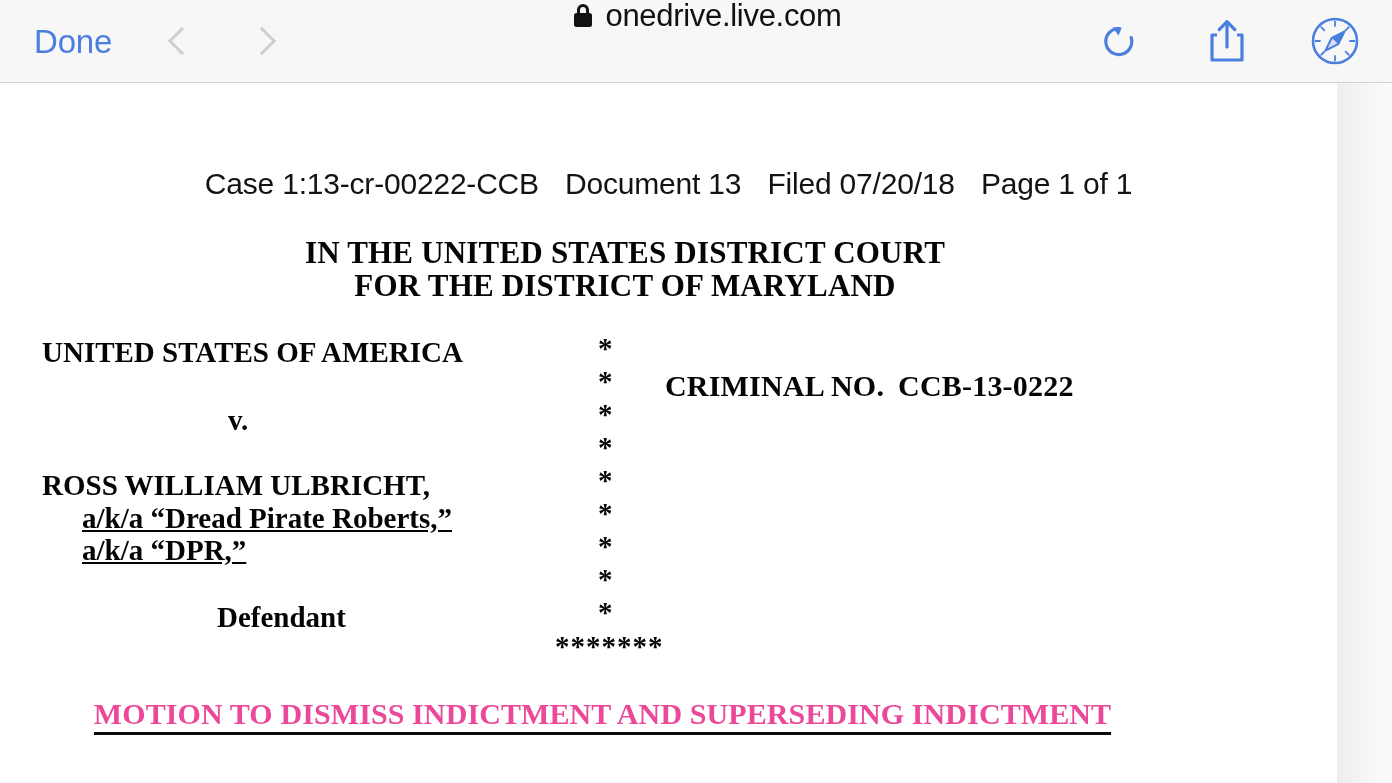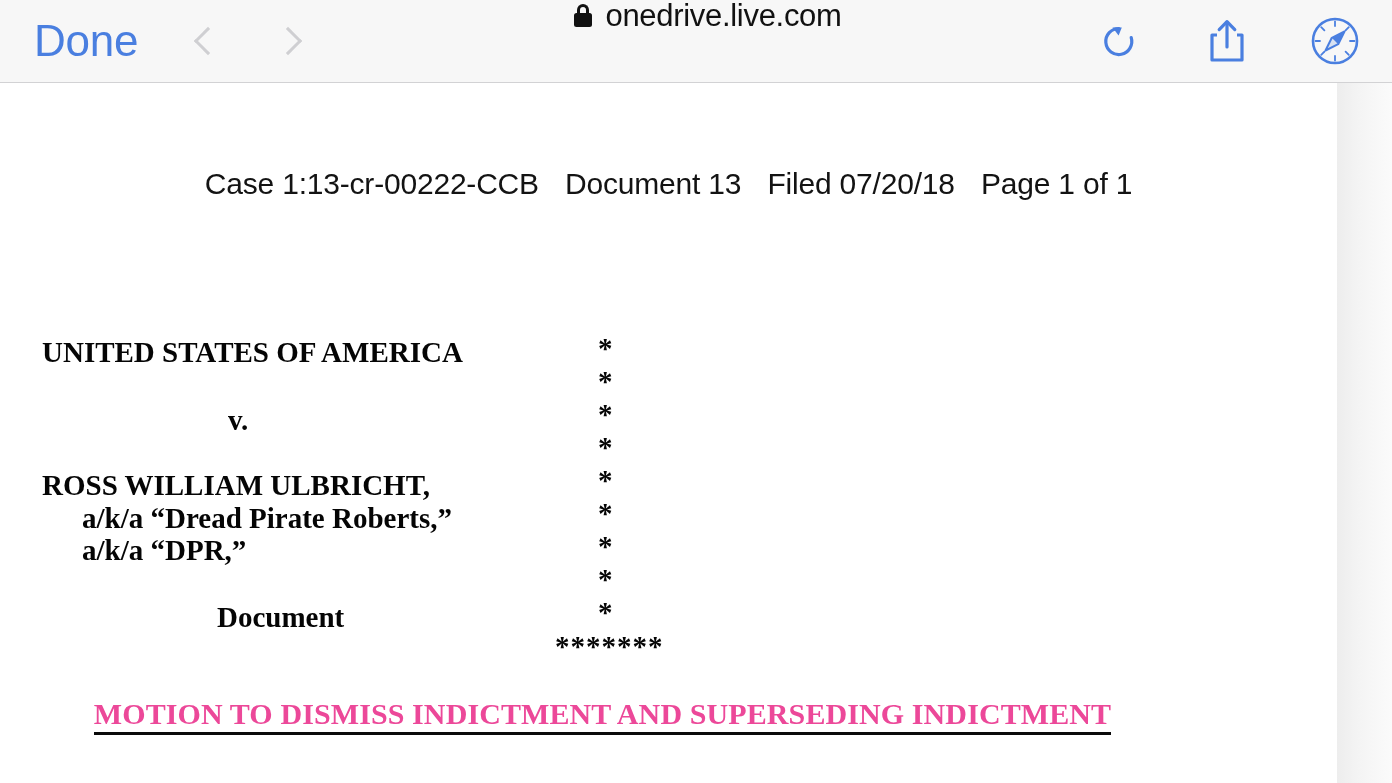--- a/index.html
+++ b/index.html
@@ -29,21 +29,21 @@
   }
 
   .toolbar-left {
     display: flex;
     align-items: center;
     flex: 0 0 auto;
   }
 
   .done-button {
     color: #4a7fe0;
-    font-size: 44px;
+    font-size: 33px;
     font-family: "Liberation Sans", sans-serif;
     letter-spacing: -0.2px;
     cursor: pointer;
     line-height: 1;
     white-space: nowrap;
   }
 
   .nav-arrows {
     display: flex;
     align-items: center;
@@ -244,20 +244,21 @@
   .party-defendant-name {
     position: absolute;
     top: 136px;
     left: 0;
     white-space: nowrap;
   }
   .party-alias {
     position: absolute;
     left: 40px;
     white-space: nowrap;
+    text-decoration: underline;
   }
   .party-alias-1 { top: 169px; }
   .party-alias-2 { top: 201px; text-align: right; }
   .party-role {
     position: absolute;
     top: 268px;
     left: 175px;
   }
 
   .star-col {
@@ -390,47 +391,52 @@
     <div class="doc-inner">
 
       <div class="ecf-header">
         <span>Case 1:13-cr-00222-CCB</span>
         <span>Document 13</span>
         <span>Filed 07/20/18</span>
         <span>Page 1 of 1</span>
       </div>
 
       <div class="court-heading">
+        <div>IN THE UNITED STATES DISTRICT COURT</div>
+        <div>FOR THE DISTRICT OF MARYLAND</div>
       </div>
 
       <div class="caption">
 
         <div class="party-col">
           <div class="party-plaintiff">UNITED STATES OF AMERICA</div>
           <div class="party-versus">v.</div>
           <div class="party-defendant-name">ROSS WILLIAM ULBRICHT,</div>
           <div class="party-alias party-alias-1">a/k/a “Dread Pirate Roberts,”</div>
           <div class="party-alias party-alias-2">a/k/a “DPR,”</div>
-          <div class="party-role">Document</div>
+          <div class="party-role">Defendant</div>
         </div>
 
         <div class="star-col">
           <div>*</div>
           <div>*</div>
           <div>*</div>
           <div>*</div>
           <div>*</div>
           <div>*</div>
           <div>*</div>
           <div>*</div>
           <div>*</div>
         </div>
 
         <div class="star-row">*******</div>
 
+        <div class="criminal-no">
+          <span>CRIMINAL NO.</span><span class="gap"></span><span>CCB-13-0222</span>
+        </div>
       </div>
 
       <div class="motion-title">
         <u>MOTION TO DISMISS INDICTMENT AND SUPERSEDING INDICTMENT</u>
       </div>
 
       <div class="body-para">
         <span class="indent"></span><span>Pursuant to Rule 48(a) of the Federal Rules of Criminal Procedure and by leave of Court</span>
         
       </div>

